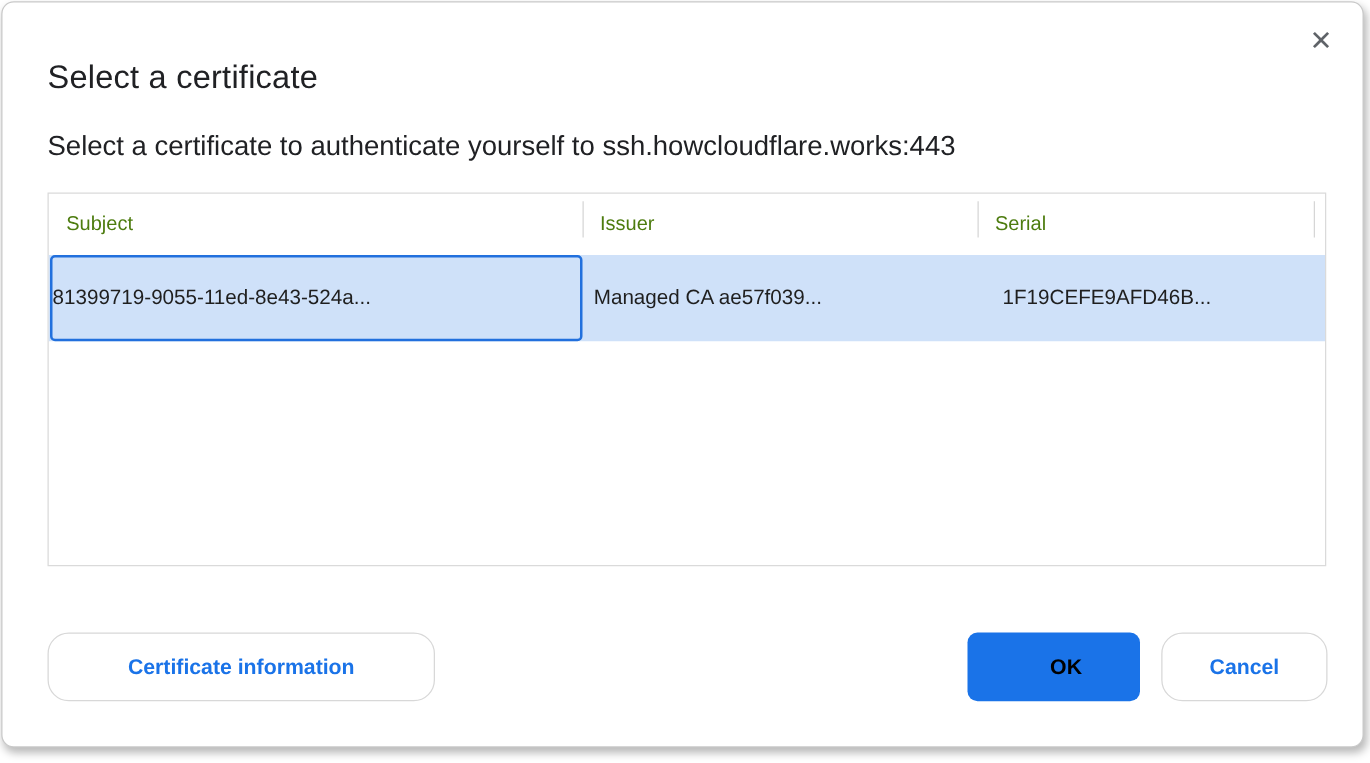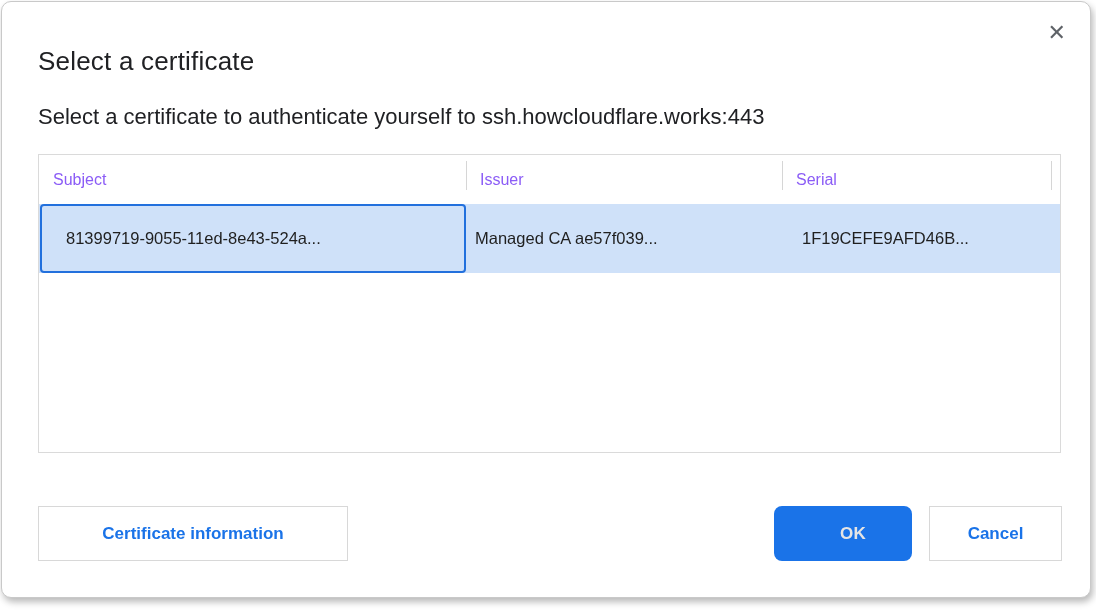--- a/index.html
+++ b/index.html
@@ -48,21 +48,21 @@
     background: #ffffff;
   }
   .thead {
     position: relative;
     display: flex;
     height: 49px;
     align-items: center;
   }
   .th {
     font-size: 16px;
-    color: #8b5cf6;
+    color: #4d7c0f;
     padding-left: 14px;
     position: relative;
     height: 100%;
     display: flex;
     align-items: center;
   }
   .th-subject { width: 427px; }
   .th-issuer  { width: 316px; }
   .th-serial  { flex: 1; }
   .th-issuer::before, .th-serial::before {
@@ -93,57 +93,56 @@
     font-size: 16.5px;
     color: #1f1f1f;
     white-space: nowrap;
     overflow: hidden;
   }
   .cell-subject {
     left: 1px;
     width: 426px;
     border: 2px solid #2270dd;
     border-radius: 4px;
-    padding-left: 24px;
   }
   .cell-issuer {
     left: 427px;
     width: 316px;
     padding-left: 9px;
   }
   .cell-serial {
     left: 743px;
     right: 0;
     padding-left: 20px;
   }
   .btn {
     position: absolute;
     top: 504px;
     height: 55px;
-    border-radius: 0;
+    border-radius: 17px;
     font-family: "Liberation Sans", sans-serif;
     font-size: 17px;
     cursor: pointer;
     display: flex;
     align-items: center;
     justify-content: center;
   }
   .btn-secondary {
     background: #ffffff;
     border: 1px solid #d8d8d8;
     color: #1a73e8;
     font-weight: 600;
   }
   .btn-cert-info { left: 36px; width: 310px; }
   .btn-ok {
     left: 772px; width: 138px;
     background: #1a73e8;
     border: none;
     border-radius: 8px;
-    color: #e5e5e5;
+    color: #000000;
     font-weight: 700;
     letter-spacing: 0.3px;
     padding-left: 20px;
   }
   .btn-cancel { left: 927px; width: 133px; }
 </style>
 </head>
 <body>
 
 <div class="dialog">

